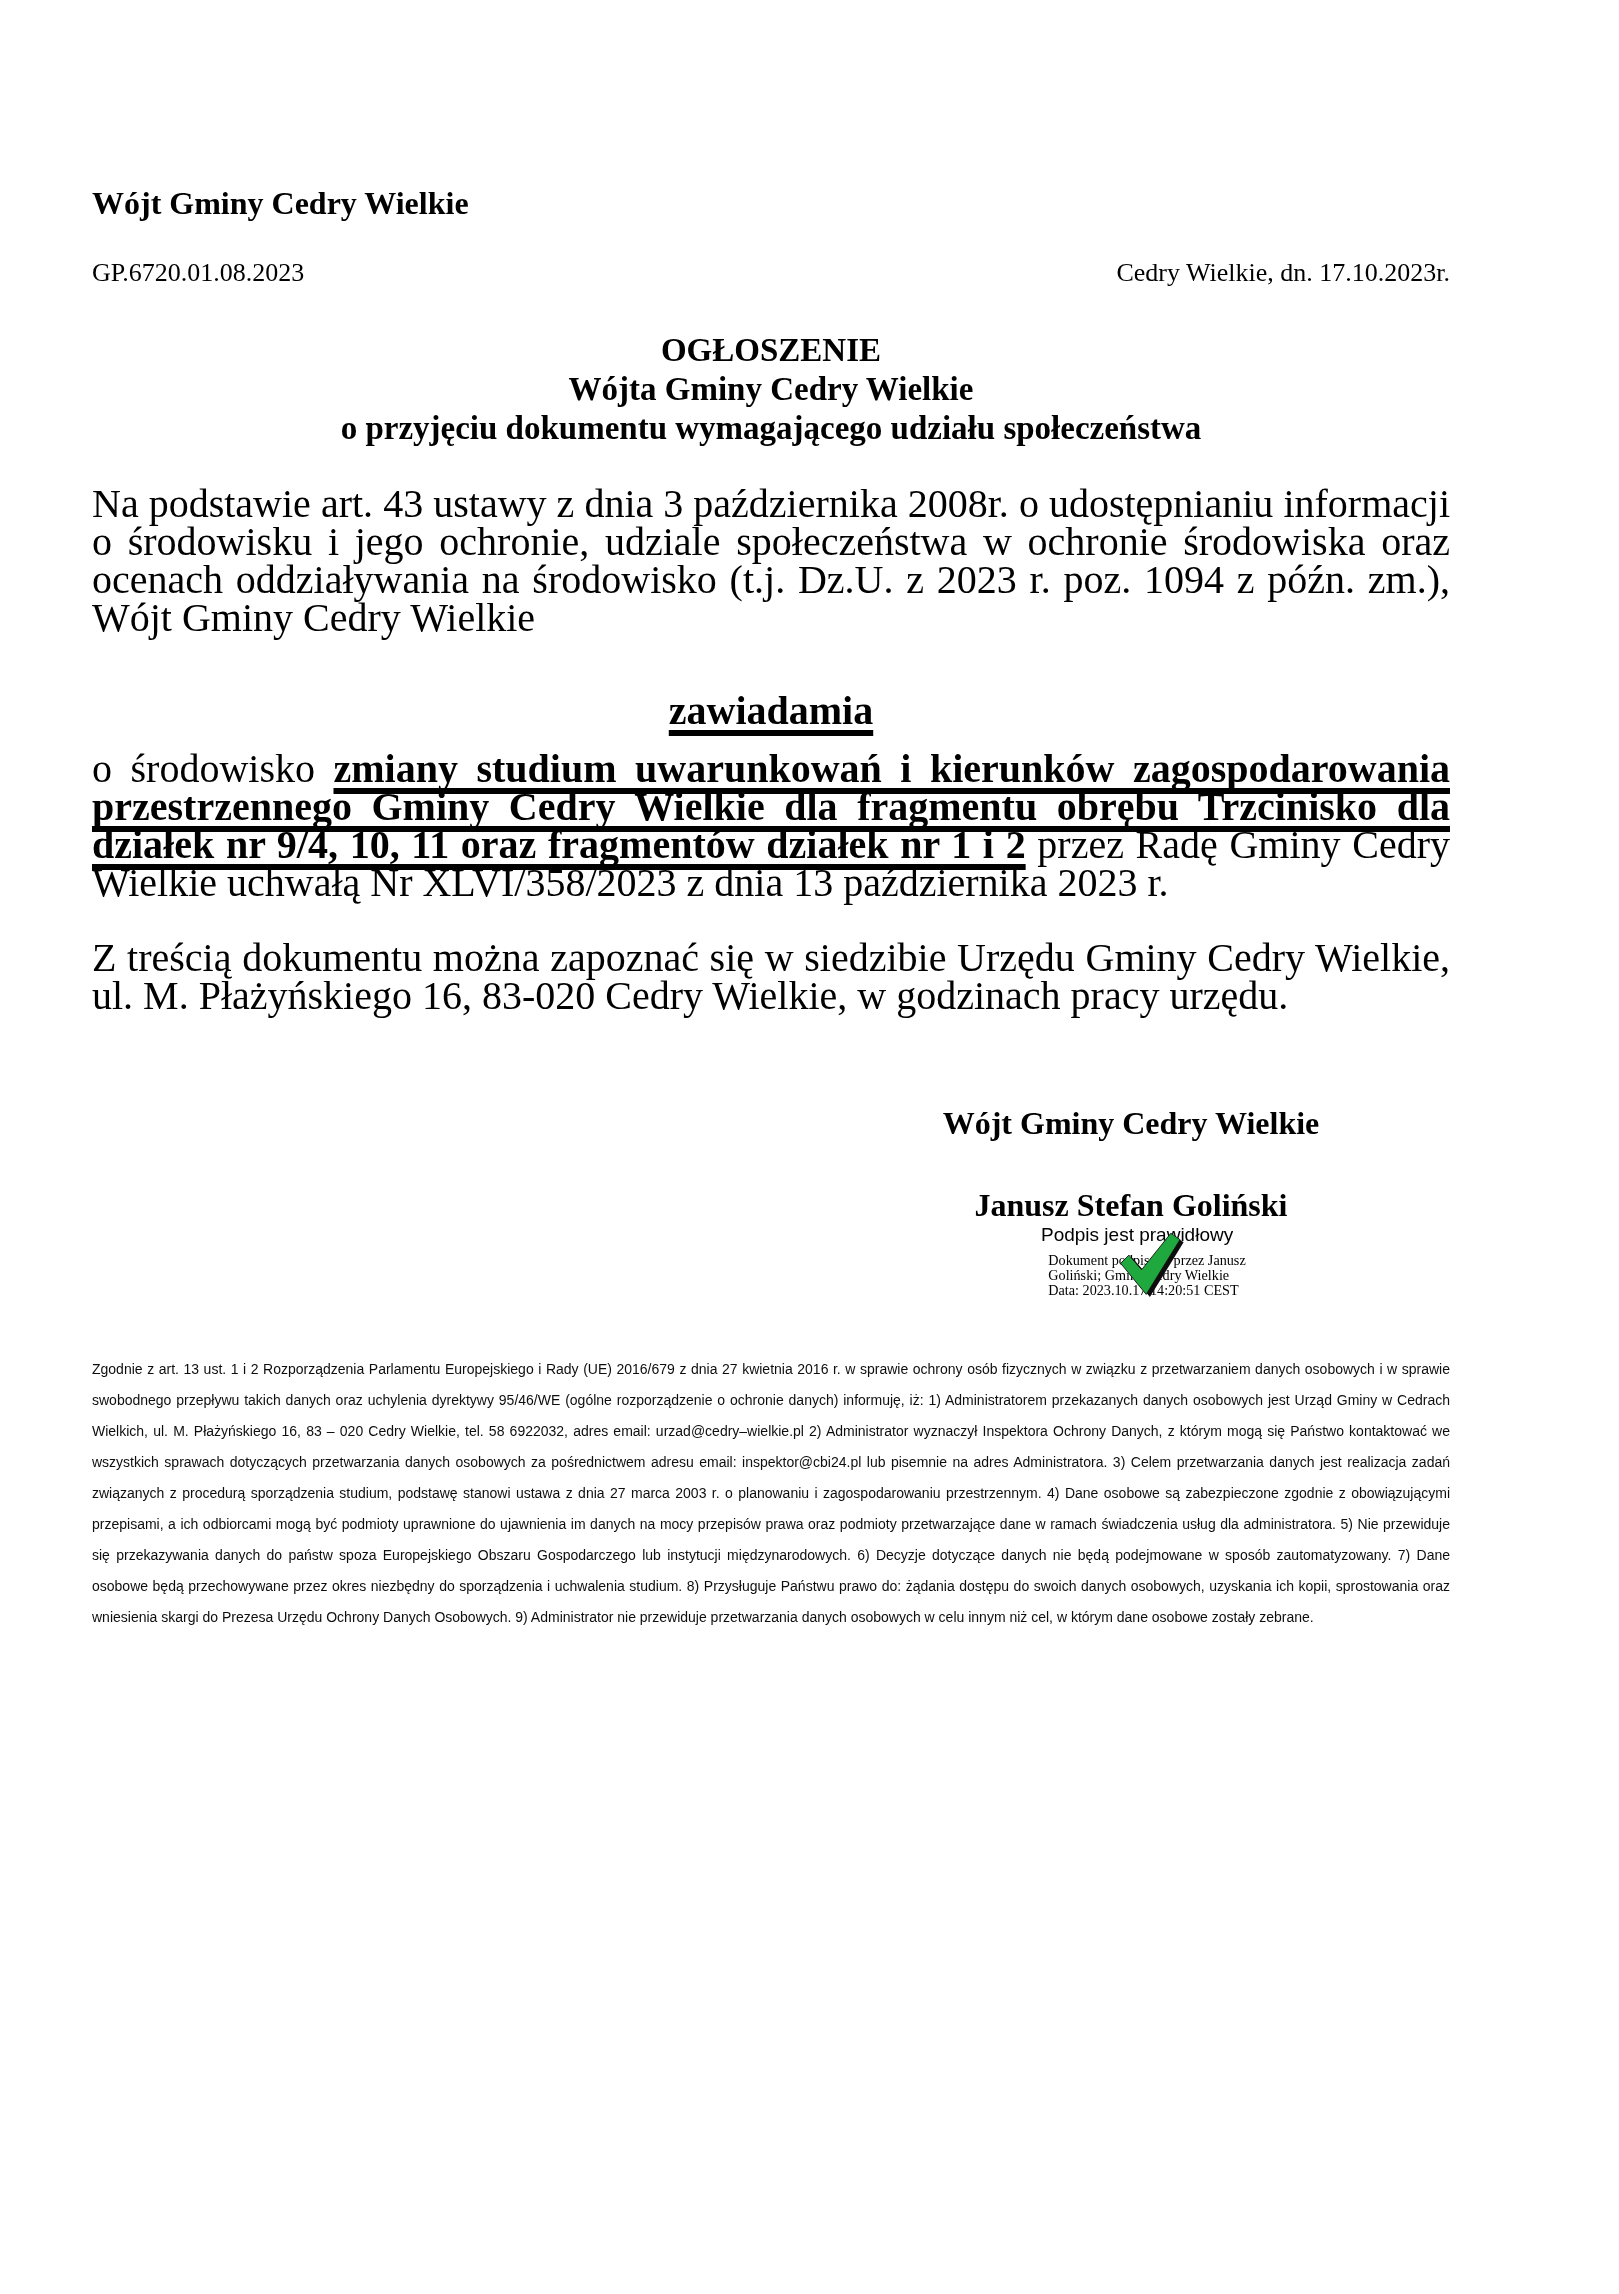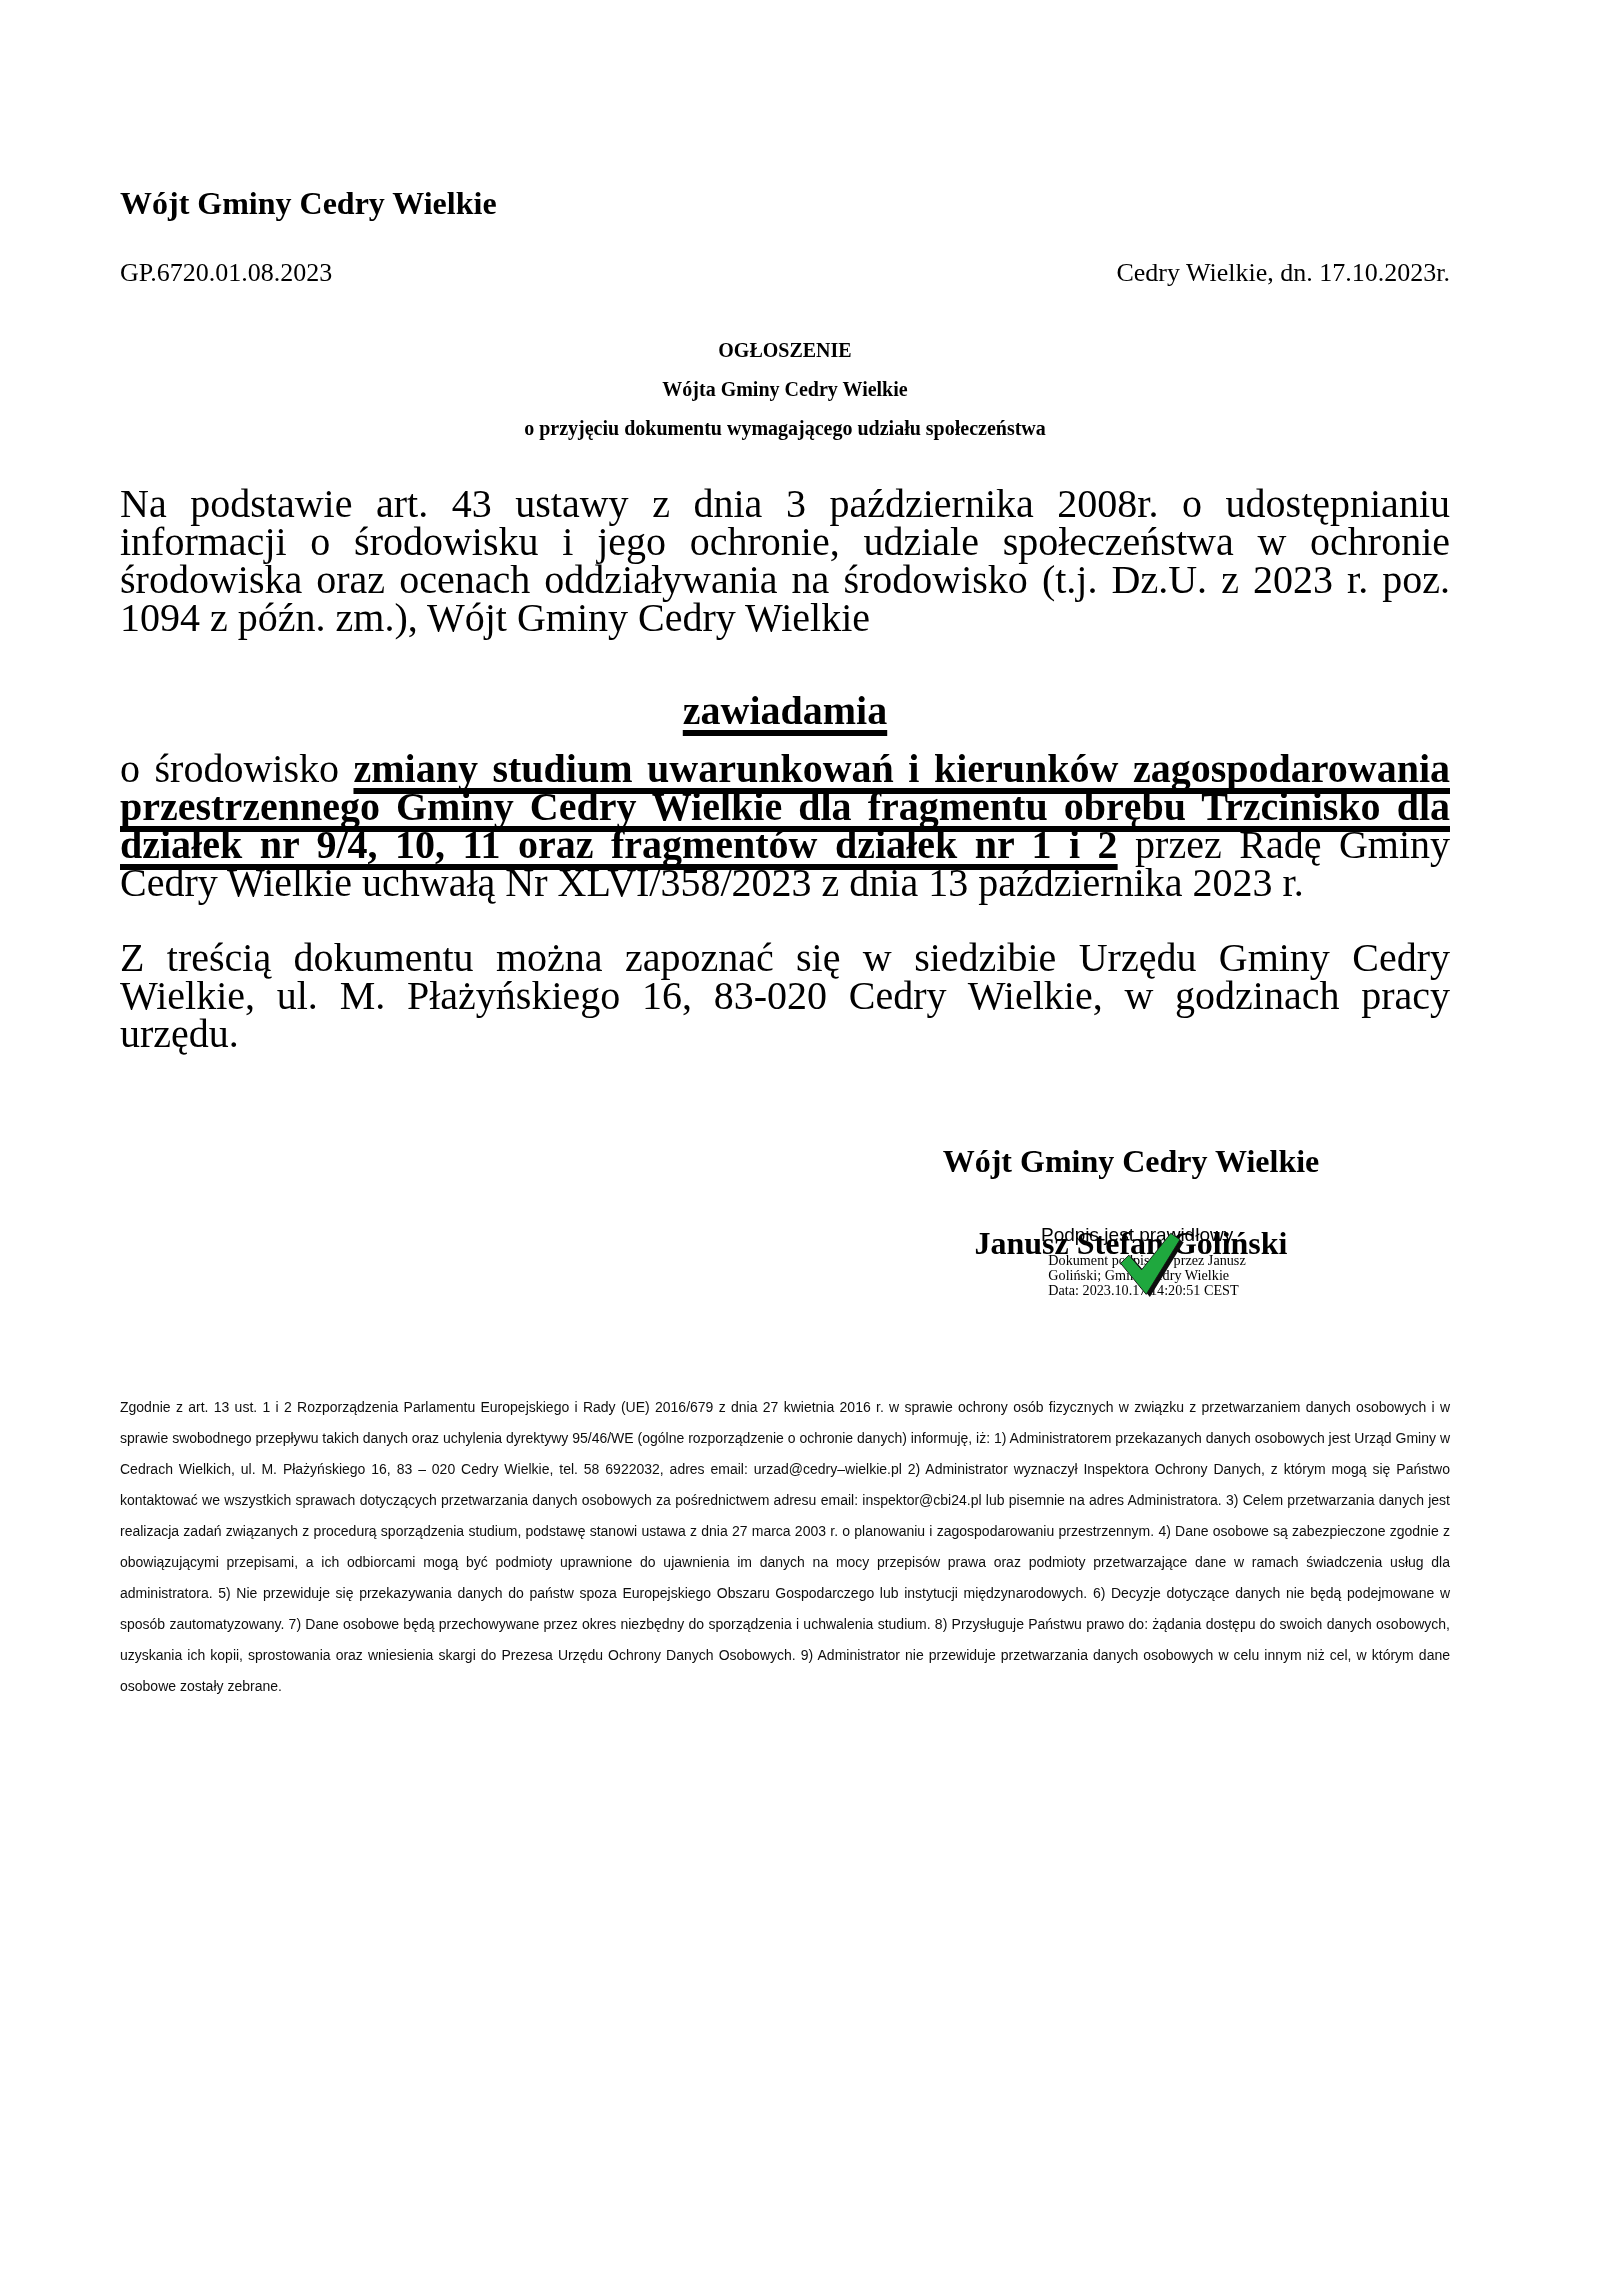--- a/index.html
+++ b/index.html
@@ -7,34 +7,34 @@
   .page {
     position: relative;
     width: 1620px;
     height: 2295px;
     margin: 0 auto;
     background: #ffffff;
     color: #000000;
     font-family: "Liberation Serif", "DejaVu Serif", serif;
     overflow: hidden;
   }
-  .content { padding: 184px 170px 0 120px; }
+  .content { padding: 184px 170px 0 92px; }
 
   .author {
     font-size: 32px; line-height: 38px; font-weight: 700;
   }
   .ref-row {
     margin-top: 32px;
     display: flex; justify-content: space-between; align-items: baseline;
     font-size: 26px; line-height: 38px;
   }
   .title-block {
     margin-top: 39px;
     text-align: center;
-    font-size: 20px; line-height: 39px; font-weight: 700;
+    font-size: 33px; line-height: 39px; font-weight: 700;
   }
   .para {
     font-size: 40px; line-height: 38px;
     text-align: justify;
   }
   .p1 { margin-top: 37px; }
   .notice {
     margin-top: 55px;
     text-align: center;
     font-size: 40px; line-height: 38px; font-weight: 700;

